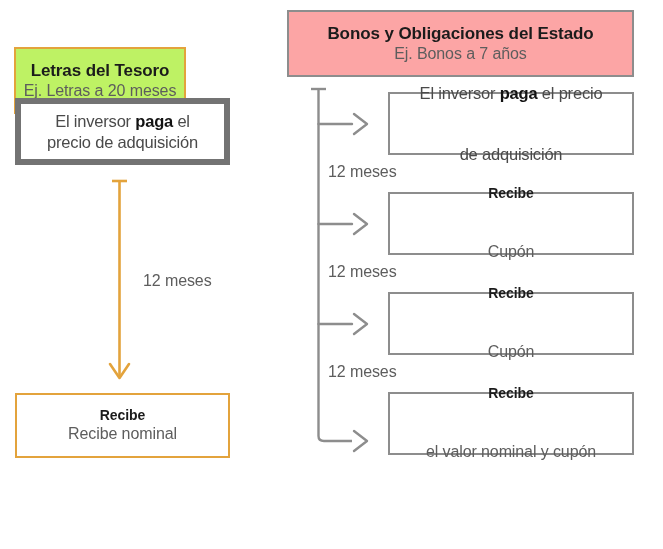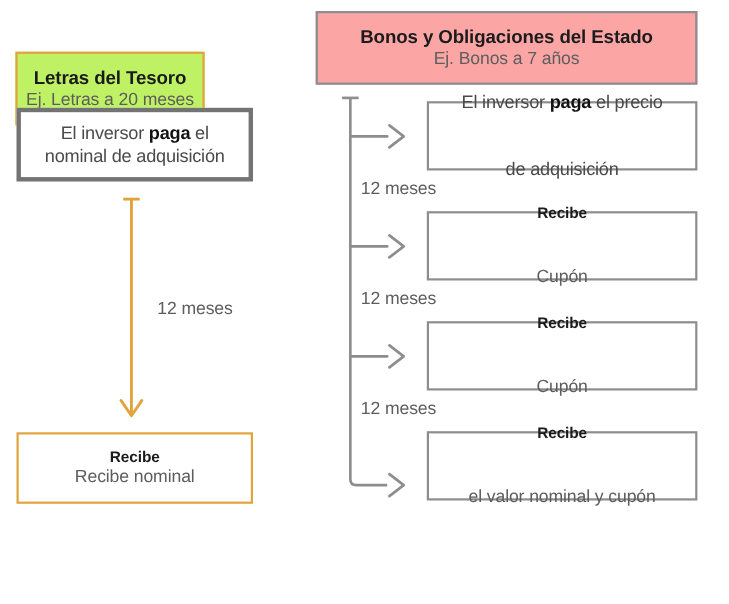--- a/index.html
+++ b/index.html
@@ -64,21 +64,21 @@
     background: #bef264;
     border: 2px solid #e3a33c;
     margin-top: 37px;
   }
   .hdr-left .ttl { font-size: 17px; }
 
   .box-left-pay {
     left: 15px;  top: 98px;
     width: 215px; height: 67px;
     background: #ffffff;
-    border: 4px solid #737373;
+    border: 6px solid #737373;
   }
 
   .box-left-recv {
     left: 15px;  top: 393px;
     width: 215px; height: 65px;
     background: #ffffff;
     border: 2px solid #e3a33c;
   }
 
   .lbl-left-12 {
@@ -169,21 +169,21 @@
     </g>
   </svg>
 
   <div class="box hdr-left">
     <span class="ttl">Letras del Tesoro</span>
     <span class="sub">Ej. Letras a 20 meses</span>
   </div>
 
   <div class="box box-left-pay">
     <span class="line"><span>El inversor </span><b>paga</b><span> el</span></span>
-    <span class="line">nominal de adquisición</span>
+    <span class="line">precio de adquisición</span>
   </div>
 
   <div class="lbl-left-12">12 meses</div>
 
   <div class="box box-left-recv">
     <span class="ttl">Recibe</span>
     <span class="sub">Recibe nominal</span>
   </div>
 
   <div class="box hdr-right">

